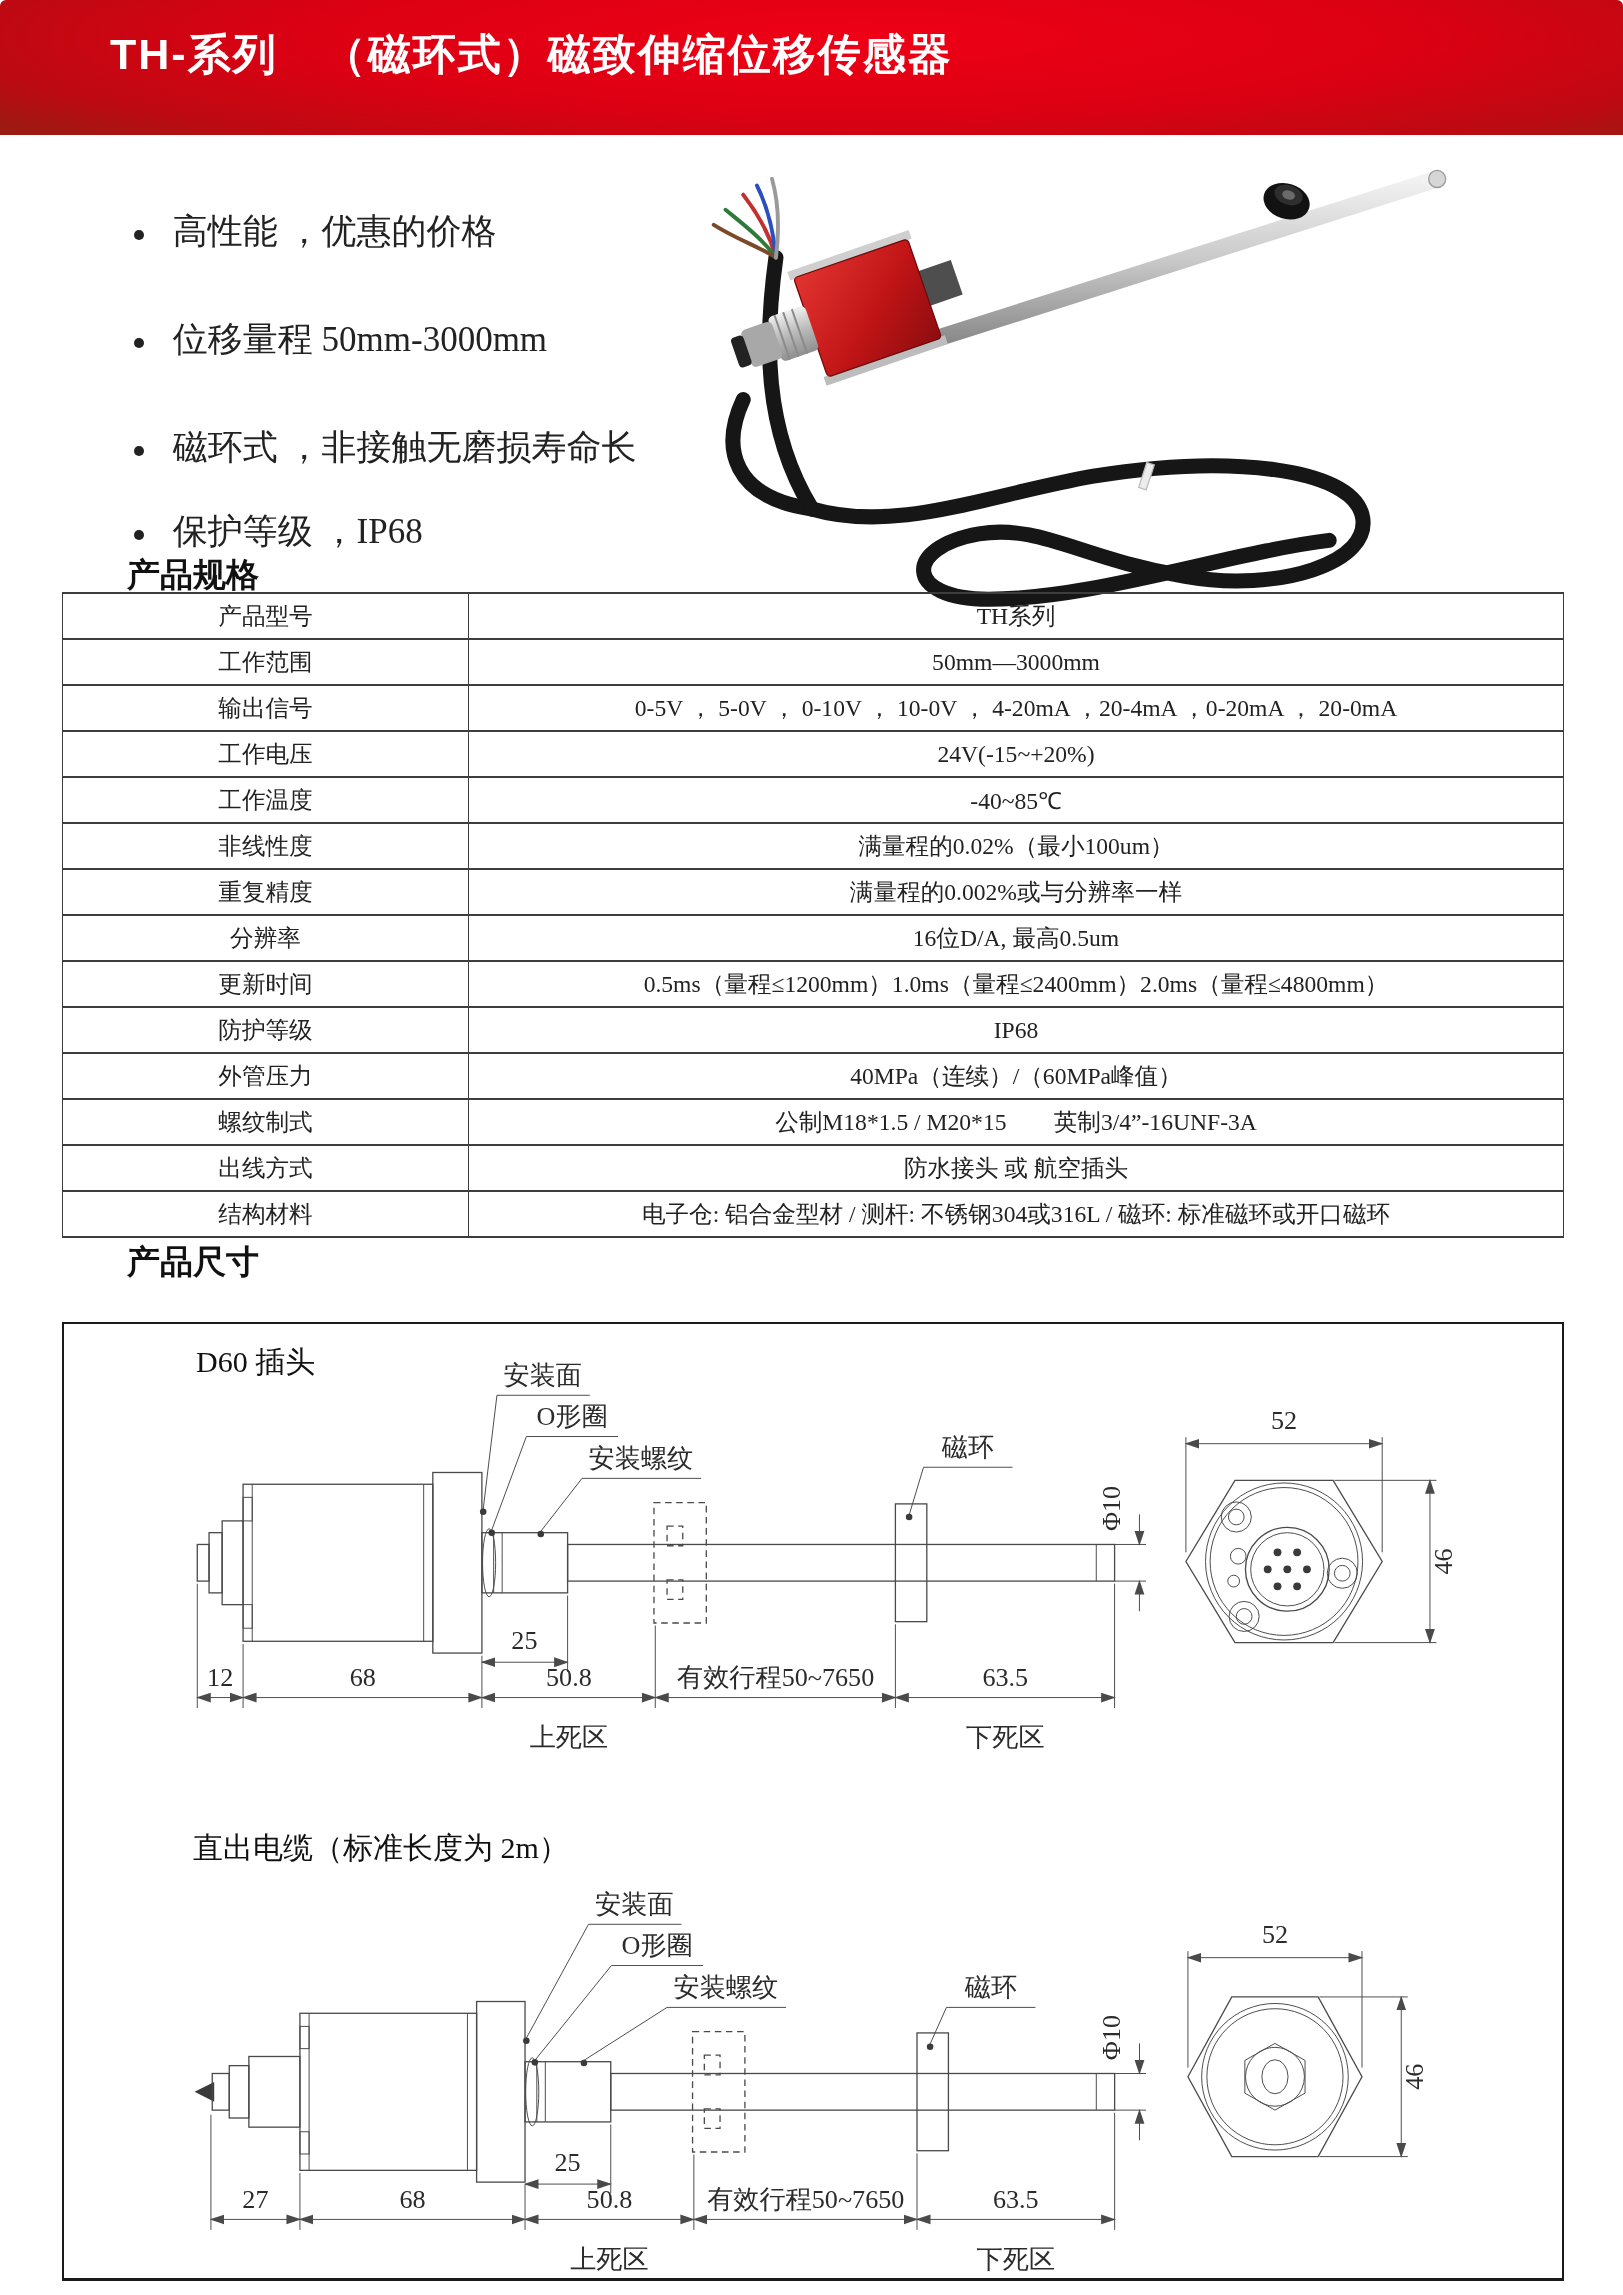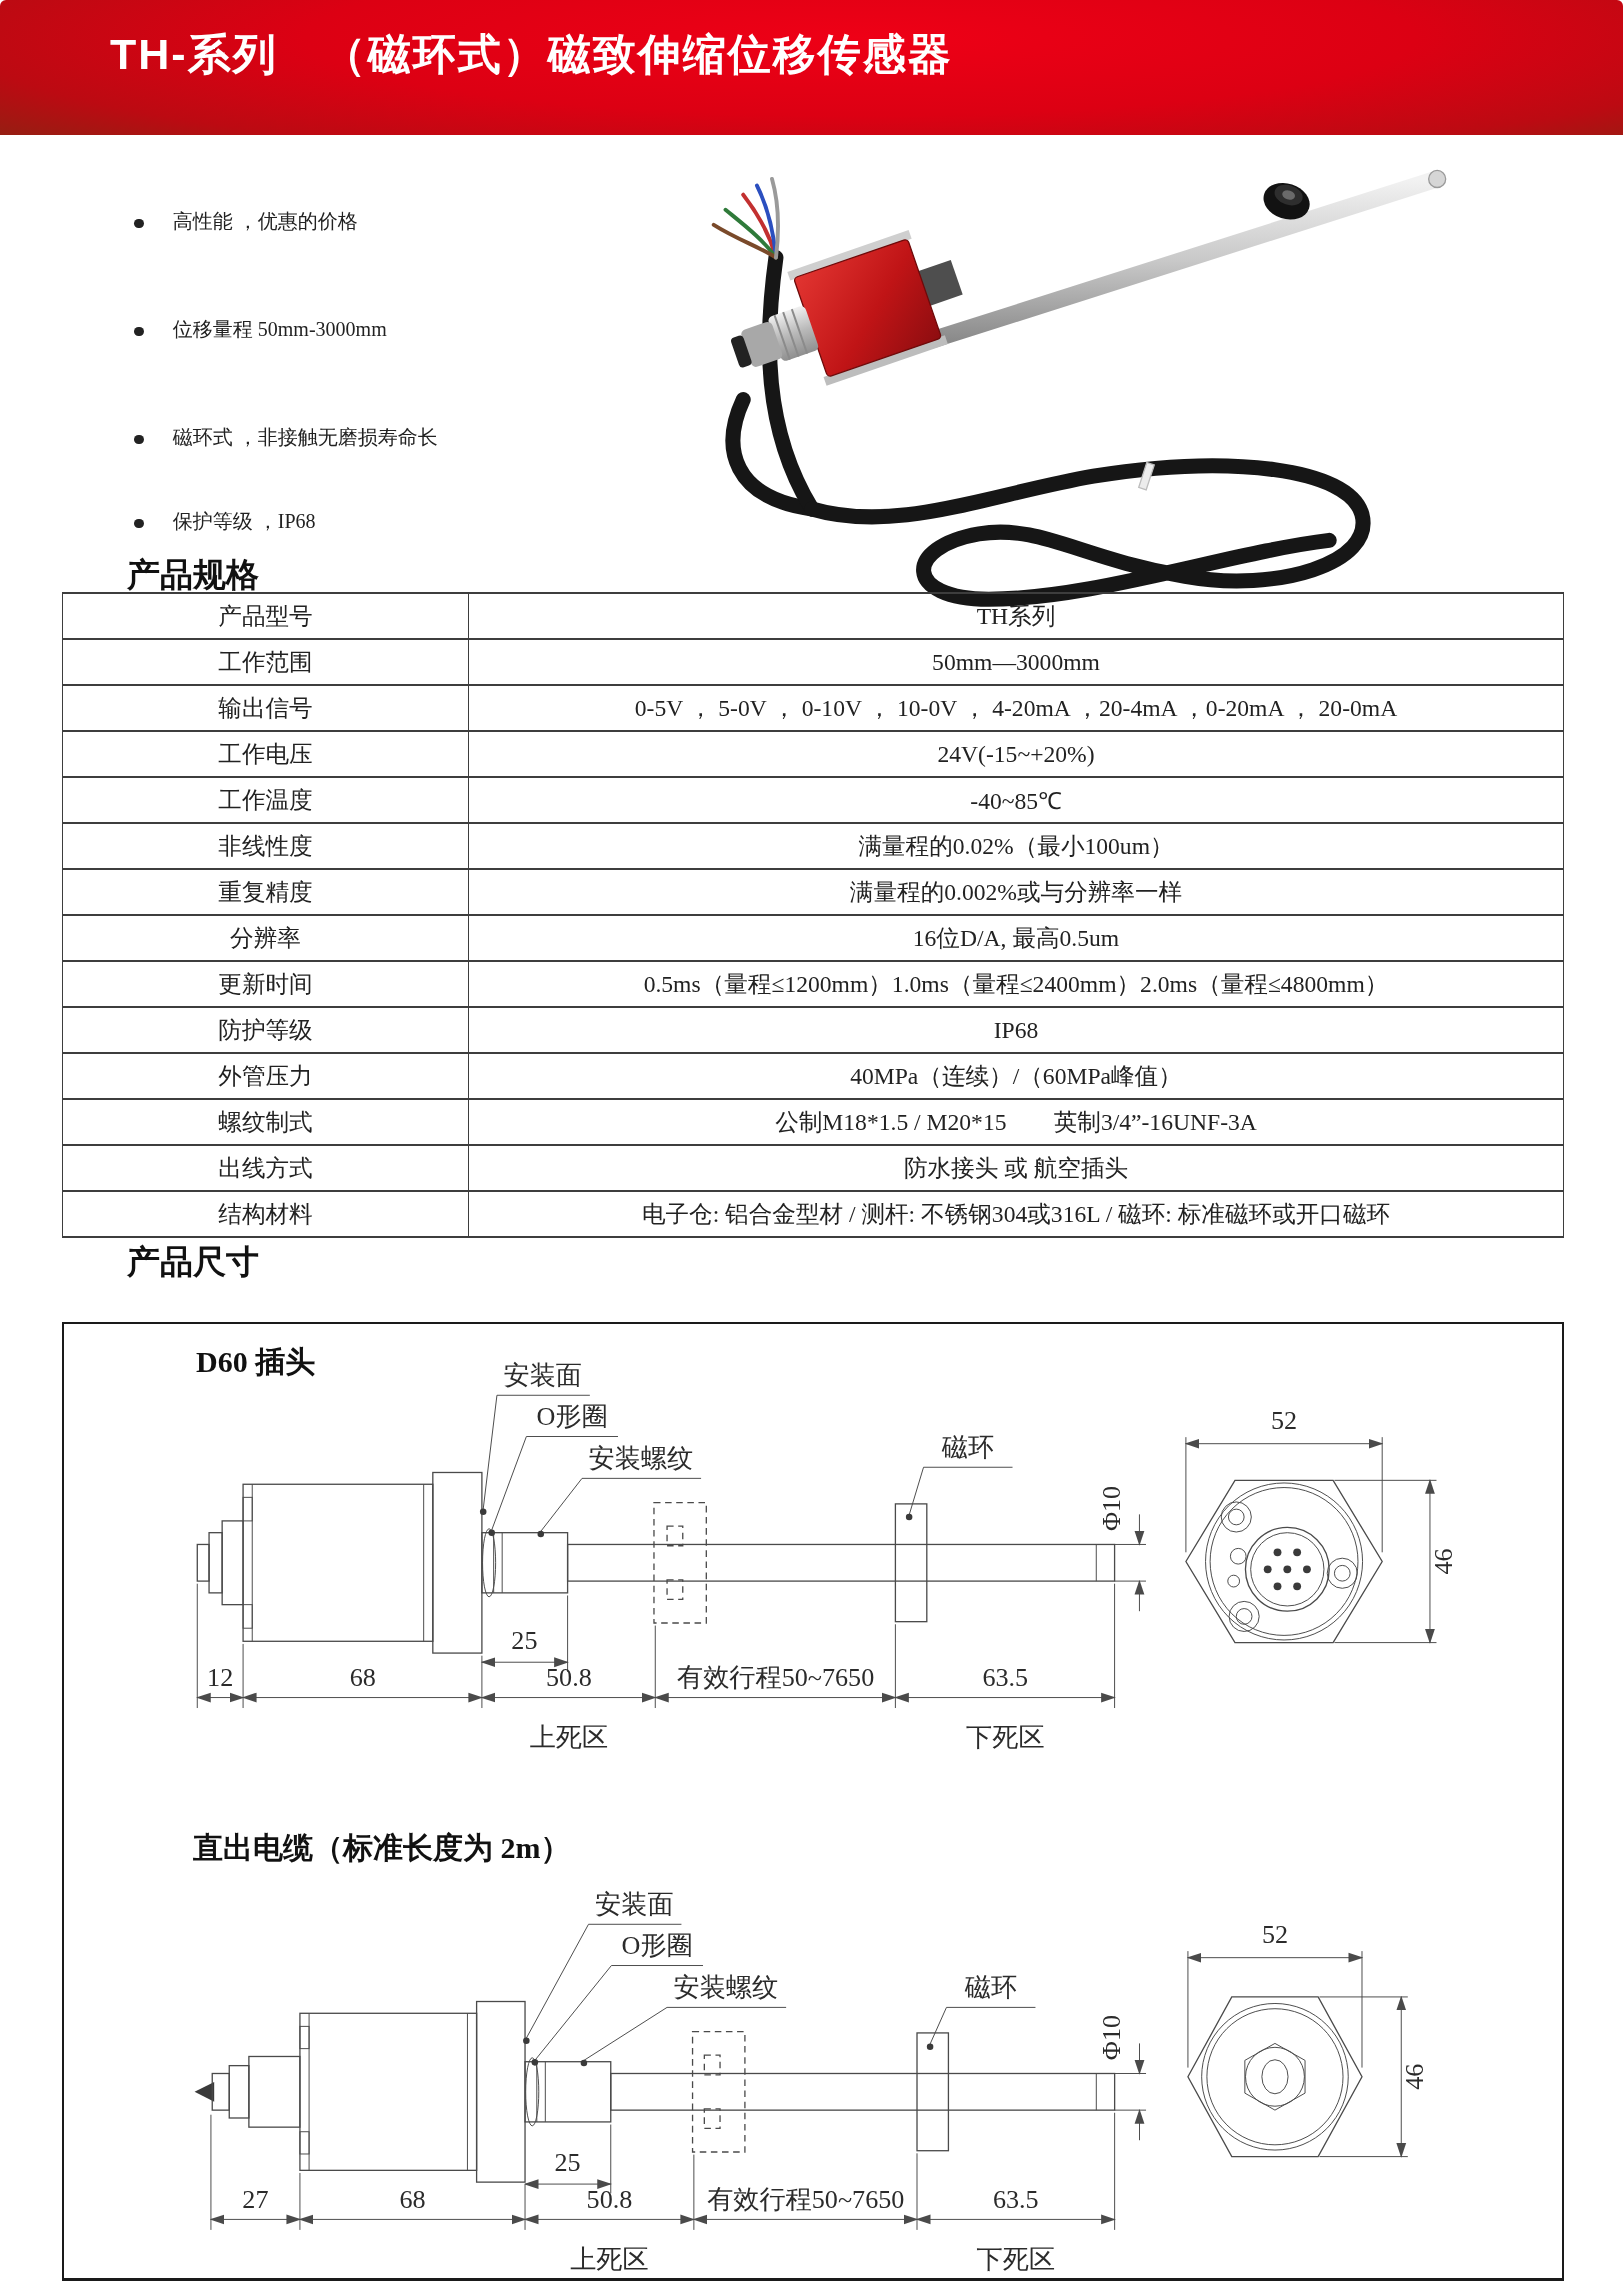--- a/index.html
+++ b/index.html
@@ -6,39 +6,39 @@
   .page{position:relative;width:1623px;height:2295px;background:#ffffff;overflow:hidden;
         font-family:"Liberation Serif","DejaVu Serif",serif;color:#1c1c1c;border-radius:6px;}
 
   
   .banner{position:absolute;left:0;top:0;width:1623px;height:135px;
     background:radial-gradient(95% 160% at 53% 28%, #ee0016 0%, #dc0013 36%, #bc0a12 58%, #7e2a12 80%, #45491a 100%);}
   .banner-title{position:absolute;left:110px;top:26px;font-family:"Liberation Sans","DejaVu Sans",sans-serif;
     font-weight:bold;font-size:43px;letter-spacing:2px;color:#ffffff;white-space:nowrap;}
 
   
-  .feat{position:absolute;left:134px;font-size:20px;white-space:nowrap;color:#222;}
+  .feat{position:absolute;left:134px;font-size:35px;white-space:nowrap;color:#222;}
   .feat .dot{display:inline-block;width:9.8px;height:9.8px;border-radius:50%;background:#222;
     margin-right:29px;vertical-align:middle;}
 
   
   .h-sec{position:absolute;font-family:"Liberation Sans","DejaVu Sans",sans-serif;
     font-weight:bold;font-size:33px;color:#111;margin-left:16px;}
 
   
   .spec{position:absolute;left:62px;top:592px;width:1502px;border-collapse:collapse;table-layout:fixed;}
   .spec td{border:1.3px solid #3d3d3d;border-top-width:2px;border-bottom-width:2px;
     height:42px;text-align:center;vertical-align:middle;font-size:23.6px;color:#222;
     white-space:nowrap;overflow:hidden;font-family:Liberation Serif, serif;}
   .spec td.lbl{width:403px;}
 
   
   .dimbox{position:absolute;left:62px;top:1322px;width:1502px;height:959px;
     border:2px solid #1a1a1a;border-bottom-width:3.9px;box-sizing:border-box;background:#fff;}
-  .dwg-title{position:absolute;font-weight:bold;font-size:30px;color:#111;white-space:nowrap;}
+  .dwg-title{position:absolute;font-weight:normal;font-size:30px;color:#111;white-space:nowrap;}
 
   
   svg.draw{position:absolute;overflow:visible;}
   svg.draw *{stroke:#4a4a4a;stroke-width:2;fill:none;}
   svg.draw .thin{stroke-width:1.5;}
   svg.draw .fill{fill:#3a3a3a;stroke:none;}
   svg.draw text{stroke:none;fill:#2b2b2b;font-family:"Liberation Serif","DejaVu Serif",serif;
     font-size:40px;text-anchor:middle;}
   svg.draw marker path{fill:#4a4a4a;stroke:none;}
 

